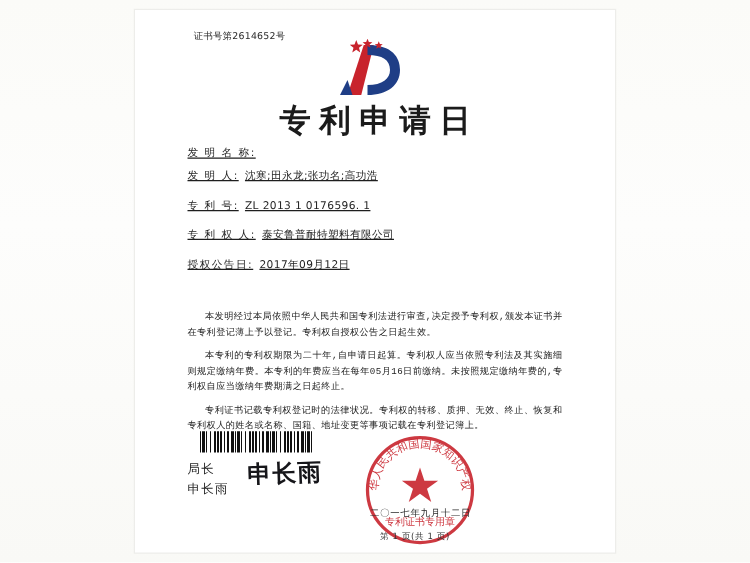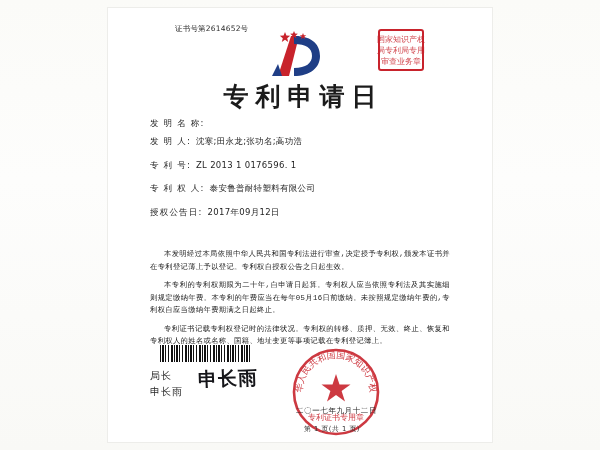--- a/index.html
+++ b/index.html
@@ -36,21 +36,20 @@
     background: #ffffff;
     box-shadow: 0 0 0 1px #ededea;
   }
   .doc-no {
     position: absolute;
     left: 155px;
     top: 24px;
     font-size: 7.5px;
     color: #2b2b2b;
     letter-spacing: 0.2px;
-    margin-left: 20px;
   }
 
   
   .emblem {
     position: absolute;
     left: 258px;
     top: 30px;
     width: 74px;
     height: 52px;
   }
@@ -83,20 +82,21 @@
 
   
   .fields {
     position: absolute;
     left: 150px;
     top: 118px;
     width: 300px;
     font-size: 8.5px;
     color: #1f1f1f;
     line-height: 1.35;
+    text-decoration: underline;
   }
   .frow {
     display: flex;
     align-items: baseline;
     margin-bottom: 7px;
     white-space: nowrap;
   }
   .flabel {
     flex: 0 0 auto;
     letter-spacing: 1.2px;
@@ -205,30 +205,20 @@
       <path d="M36 6 C56 6 62 16 62 26 C62 38 52 46 36 46 L36 38 C48 38 54 33 54 26 C54 18 48 14 36 14 Z" fill="#1f3e86"></path>
       <path d="M14 46 L24 46 L20 34 Z" fill="#1f3e86"></path>
       <g fill="#c8232c">
         <polygon points="27,2 28.4,5.6 32.2,5.8 29.2,8.2 30.2,11.9 27,9.8 23.8,11.9 24.8,8.2 21.8,5.8 25.6,5.6"></polygon>
         <polygon points="36,1 37.1,3.6 39.9,3.8 37.7,5.5 38.4,8.2 36,6.7 33.6,8.2 34.3,5.5 32.1,3.8 34.9,3.6"></polygon>
         <polygon points="45,3 45.9,5.2 48.2,5.3 46.4,6.8 47,9 45,7.7 43,9 43.6,6.8 41.8,5.3 44.1,5.2"></polygon>
       </g>
     </svg>
   </div>
 
-  <div class="seal-top">
-    <svg width="52" height="52" viewBox="0 0 52 52">
-      <rect x="4" y="6" width="44" height="40" rx="2" fill="none" stroke="#c8232c" stroke-width="2"></rect>
-      <g fill="#c8232c" font-family="DejaVu Sans" font-size="8" text-anchor="middle" opacity="0.85">
-        <text x="26" y="18">国家知识产权</text>
-        <text x="26" y="29">局专利局专用</text>
-        <text x="26" y="40">审查业务章</text>
-      </g>
-    </svg>
-  </div>
 
   <div class="title">专利申请日</div>
 
   <div class="fields">
     <div class="frow">
       <span class="flabel">发 明 名 称:</span>
     </div>
     <div class="frow">
       <span class="flabel">发  明  人:</span>
       <span class="fvalue">沈寒;田永龙;张功名;高功浩</span>

